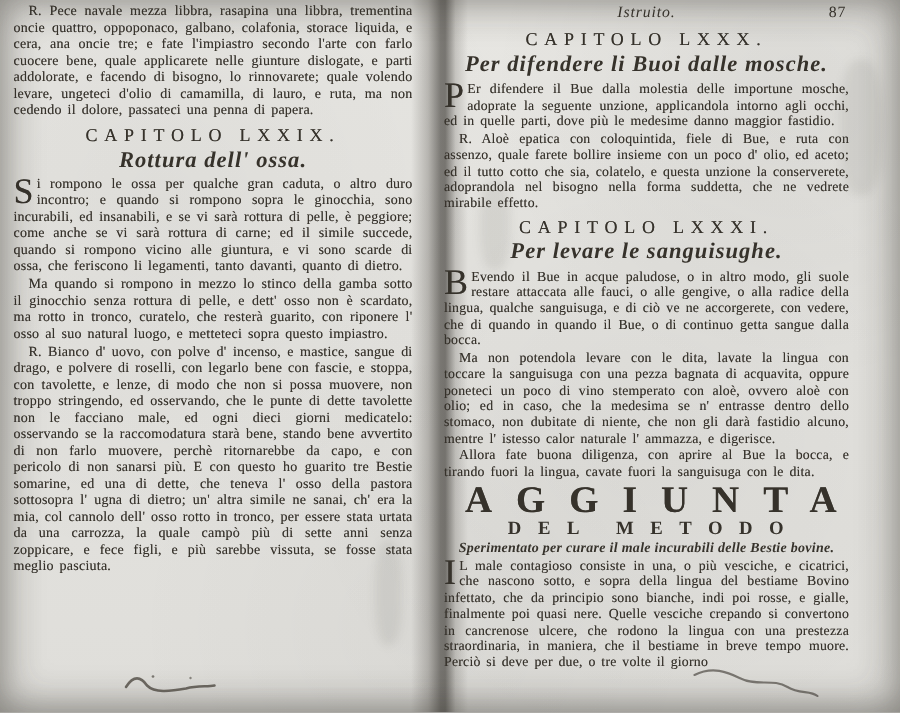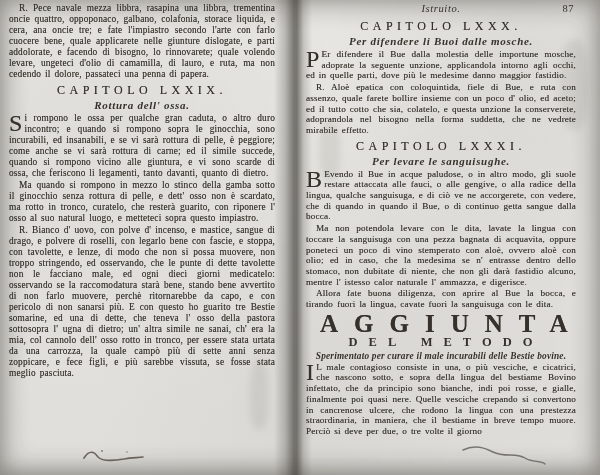--- a/index.html
+++ b/index.html
@@ -19,21 +19,21 @@
     box-shadow: inset 0 0 26px rgba(60,56,50,0.30), inset 0 -6px 14px rgba(60,56,50,0.12);}
   .gutter{
     position:absolute;left:274px;top:0;width:38px;height:475px;
     background:linear-gradient(to right,
       rgba(80,76,70,0) 0%, rgba(80,76,70,0.30) 30%,
       rgba(52,49,44,0.60) 52%, rgba(52,49,44,0.62) 60%,
       rgba(80,76,70,0.22) 78%, rgba(80,76,70,0) 100%);
   }
   .page{position:absolute;top:0;height:475px;box-sizing:border-box;}
   .page.left {left:0;   width:280px;padding:3px 5px 0 9px;}
-  .page.right{left:298px;width:294px;padding:3px 16px 0 8px;}
+  .page.right{left:288px;width:294px;padding:3px 16px 0 8px;}
 
   .runhead{position:relative;height:13px;margin-bottom:1px;font-size:10.5px;}
   .pnum{position:absolute;top:0;font-size:10.5px;letter-spacing:0.5px;}
   .pnum.l{left:3px;} .pnum.r{right:2px;}
   .rtitle{position:absolute;left:50%;transform:translateX(-50%);
     font-style:italic;font-size:10.5px;letter-spacing:0.6px;white-space:nowrap;}
 
   p.body{
     margin:0 0 1px 0;font-size:9.35px;line-height:11px;text-align:justify;
     letter-spacing:0.15px;word-spacing:1.4px;
@@ -41,21 +41,21 @@
   }
   .page.right p.body{line-height:10.7px;font-size:9.2px;}
   .ind{text-indent:10px;}
   .dc{float:left;font-size:24px;line-height:19px;padding:1px 2px 0 0;
     text-shadow:0 0 0.4px rgba(54,50,43,0.6);}
   .chap{
     text-align:center;font-size:12px;letter-spacing:4.5px;white-space:nowrap;
     margin:3px 0 1px 0;text-shadow:0 0 0.4px rgba(54,50,43,0.6);
   }
   .subt{
-    text-align:center;font-style:italic;font-size:11px;letter-spacing:0.7px;
+    text-align:center;font-style:italic;font-size:15px;letter-spacing:0.7px;
     margin:0 0 2px 0;font-weight:600;
   }
   .agg-title{
     text-align:center;font-size:25px;font-weight:bold;letter-spacing:16px;
     text-indent:14px;white-space:nowrap;margin:2px 0 0 0;line-height:23px;
     text-shadow:0 0 0.4px rgba(40,37,32,0.7);
   }
   .agg-sub{
     text-align:center;font-size:12.5px;font-weight:bold;letter-spacing:11px;
     text-indent:10px;white-space:nowrap;margin:0 0 1px 0;line-height:15px;font-family:Liberation Serif, serif;

